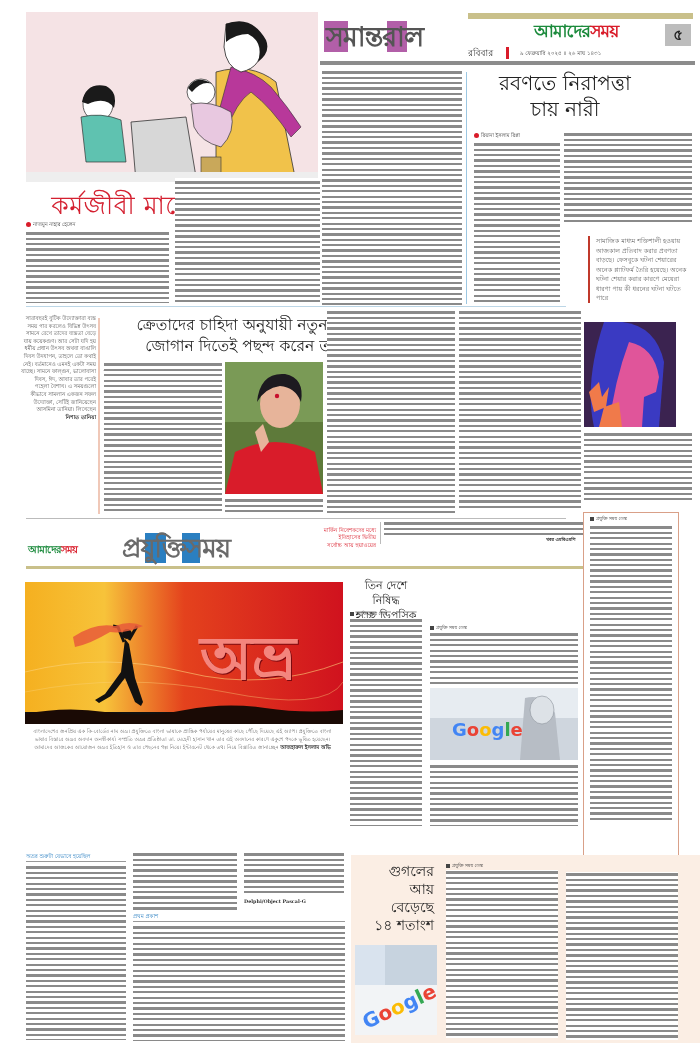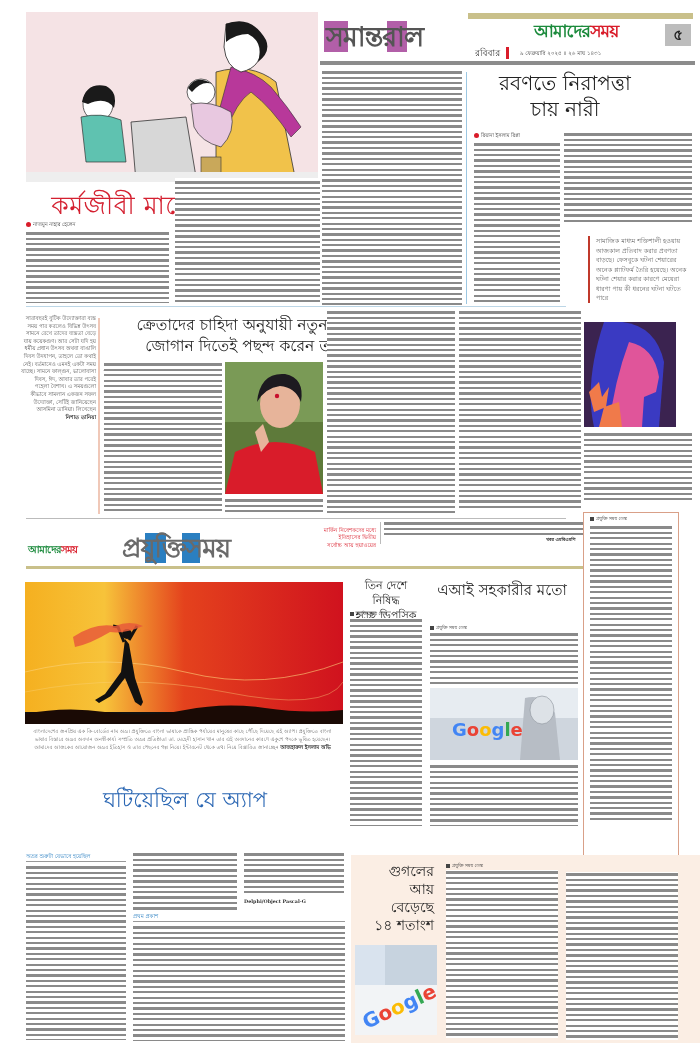--- a/index.html
+++ b/index.html
@@ -43,21 +43,21 @@
 
 <div class="abs lines" style="left:26px;top:231px;width:143px;height:72px"></div>
 <div class="abs lines" style="left:175px;top:178px;width:145px;height:125px;background-position:0 2px"></div>
 <div class="abs" style="left:175px;top:178px;width:145px;height:0"></div>
 
 <div class="abs" style="left:320px;top:10px;width:380px;height:56px">
   <div class="abs" style="left:4px;top:6px;font-family:'DejaVu Sans',sans-serif;font-size:27px;font-weight:bold;color:#555;letter-spacing:-1px">
     <span style="background:linear-gradient(90deg,#b25fa8 0 24%,transparent 24% 62%,#b25fa8 62% 82%,transparent 82%);padding:0 2px;-webkit-box-decoration-break:clone">সমান্তরাল</span>
   </div>
   <div class="abs" style="left:148px;top:3px;width:225px;height:6px;background:#c9c08a"></div>
-  <div class="abs" style="left:155px;top:36px;font-size:9px;color:#333;font-family:'DejaVu Sans',sans-serif">রবিবার</div>
+  <div class="abs" style="left:148px;top:36px;font-size:9px;color:#333;font-family:'DejaVu Sans',sans-serif">রবিবার</div>
   <div class="abs" style="left:186px;top:37px;width:3px;height:12px;background:#d91c2a"></div>
   <div class="abs" style="left:214px;top:8px;font-family:'DejaVu Sans',sans-serif;font-size:17px;font-weight:bold;letter-spacing:-0.8px">
     <span style="color:#1b8a3c">আমাদের</span><span style="color:#d91c2a">সময়</span>
   </div>
   <div class="abs" style="left:200px;top:40px;font-size:5.5px;color:#444;font-family:'DejaVu Sans',sans-serif">৯ ফেব্রুয়ারি ২০২৫ ॥ ২৬ মাঘ ১৪৩১</div>
   <div class="abs" style="left:345px;top:14px;width:26px;height:22px;background:#bdbdbd;text-align:center;font-size:15px;font-weight:bold;color:#222;line-height:22px;font-family:'DejaVu Sans',sans-serif">৫</div>
   <div class="abs" style="left:0;top:51px;width:375px;height:4px;background:#8c8c8c"></div>
 </div>
 
 <div class="abs lines" style="left:322px;top:70px;width:140px;height:235px"></div>
@@ -151,50 +151,49 @@
     <path d="M0 90 Q80 70 160 90 T318 80" stroke="#fbd27a" stroke-width="1" fill="none" opacity="0.6"></path>
     <path d="M0 110 Q100 90 200 110 T318 100" stroke="#fbd27a" stroke-width="0.8" fill="none" opacity="0.5"></path>
 
     <circle cx="102" cy="52" r="5" fill="#111"></circle>
     <path d="M100 57 L96 90 L80 112 L70 118 L74 121 L86 114 L100 96 L110 120 L116 124 L118 120 L110 96 L104 62 Z" fill="#111"></path>
     <path d="M99 60 L93 45 L88 44 M104 58 L112 44" stroke="#111" stroke-width="3" fill="none"></path>
     <path d="M48 55 Q70 40 90 44 Q105 38 118 44 Q100 52 85 50 Q65 62 50 65 Z" fill="#e75a3a" opacity="0.85"></path>
     <rect x="0" y="130" width="318" height="12" fill="#111"></rect>
     <path d="M0 132 Q40 124 80 130 T160 128 T240 126 T318 128 L318 142 L0 142 Z" fill="#1a0a05"></path>
   </svg>
+  <div class="abs" style="left:175px;top:30px;font-family:'DejaVu Sans',sans-serif;font-size:60px;color:#f4857d;text-shadow:1px 1px 0 #7a0a10;font-weight:bold">অভ্র</div>
 </div>
 
 <div class="abs" style="left:30px;top:727px;width:305px;text-align:center;font-size:5.2px;line-height:8.2px;color:#666">
   <span>বাংলাদেশের জনপ্রিয় এক কি-বোর্ডের নাম অভ্র। প্রযুক্তিতে বাংলা ভাষাকে প্রান্তিক পর্যায়ের মানুষের কাছে পৌঁছে দিয়েছে এই অ্যাপ। প্রযুক্তিতে বাংলা ভাষার বিস্তারে অভ্রর অবদান অনস্বীকার্য। সম্প্রতি অভ্রর প্রতিষ্ঠাতা ডা. মেহেদী হাসান খান তার এই অবদানের কারণে একুশে পদকে ভূষিত হয়েছেন। আমাদের আজকের আয়োজন অভ্রর ইতিহাস ও তার পেছনের গল্প নিয়ে। ইন্টারনেট থেকে তথ্য নিয়ে বিস্তারিত জানাচ্ছেন</span>
   <span style="font-weight:bold;color:#222">আজহারুল ইসলাম অভি</span>
 </div>
 
 <div class="abs" style="left:26px;top:785px;width:318px;text-align:center;font-family:'DejaVu Sans',sans-serif;font-size:21px;line-height:30px;color:#2a66b3">
-  <div>ঘটিয়েছিল যে অ্যাপ</div>
 </div>
 
 <div class="abs" style="left:26px;top:853px;font-size:5.5px;color:#2a7fc1;font-family:'DejaVu Sans',sans-serif">অভ্রর শুরুটা যেভাবে হয়েছিল</div>
 <div class="abs" style="left:26px;top:861px;width:100px;height:1px;background:#999"></div>
 <div class="abs lines" style="left:26px;top:865px;width:100px;height:175px"></div>
 <div class="abs lines" style="left:133px;top:852px;width:104px;height:58px"></div>
 <div class="abs lines" style="left:244px;top:852px;width:100px;height:44px"></div>
 <div class="abs" style="left:244px;top:898px;font-size:4.8px;color:#333;font-weight:bold">Delphi/Object Pascal-G</div>
 <div class="abs" style="left:133px;top:913px;font-size:5.5px;color:#2a7fc1;font-family:'DejaVu Sans',sans-serif">প্রথম প্রকাশ</div>
 <div class="abs" style="left:133px;top:921px;width:212px;height:1px;background:#999"></div>
 <div class="abs lines" style="left:133px;top:925px;width:212px;height:116px"></div>
 
 <div class="abs" style="left:350px;top:578px;width:72px;text-align:center;font-family:'DejaVu Sans',sans-serif;font-size:11px;line-height:15px;color:#222">
   <div>তিন দেশে নিষিদ্ধ</div>
   <div>হচ্ছে ডিপসিক</div>
 </div>
 <div class="abs byline" style="left:350px;top:611px;font-size:4.5px"><span class="sq"></span><span>প্রযুক্তি সময় ডেস্ক</span></div>
 <div class="abs lines" style="left:350px;top:618px;width:72px;height:208px"></div>
 
 <div class="abs" style="left:428px;top:580px;width:148px;text-align:center;font-family:'DejaVu Sans',sans-serif;font-size:15px;line-height:21px;color:#222">
-  <div>এআই সহকারীর মতো</div>
 </div>
 <div class="abs byline" style="left:430px;top:625px;font-size:4.5px"><span class="sq"></span><span>প্রযুক্তি সময় ডেস্ক</span></div>
 <div class="abs lines" style="left:430px;top:632px;width:148px;height:52px"></div>
 <div class="abs" style="left:430px;top:688px;width:148px;height:72px;overflow:hidden">
   <svg width="148" height="72" viewBox="0 0 148 72">
     <rect width="148" height="72" fill="#cfd6de"></rect>
     <rect x="0" y="0" width="148" height="30" fill="#e7ecf1"></rect>
     <path d="M95 10 Q115 5 125 25 L130 72 L90 72 Z" fill="#b7bdc5"></path>
     <ellipse cx="112" cy="22" rx="12" ry="14" fill="#dde2e7" stroke="#8a9098" stroke-width="0.6"></ellipse>
     <text x="22" y="48" font-family="DejaVu Sans, sans-serif" font-size="18" font-weight="bold" fill="#4285f4">G<tspan fill="#ea4335">o</tspan><tspan fill="#fbbc05">o</tspan><tspan fill="#4285f4">g</tspan><tspan fill="#34a853">l</tspan><tspan fill="#ea4335">e</tspan></text>

